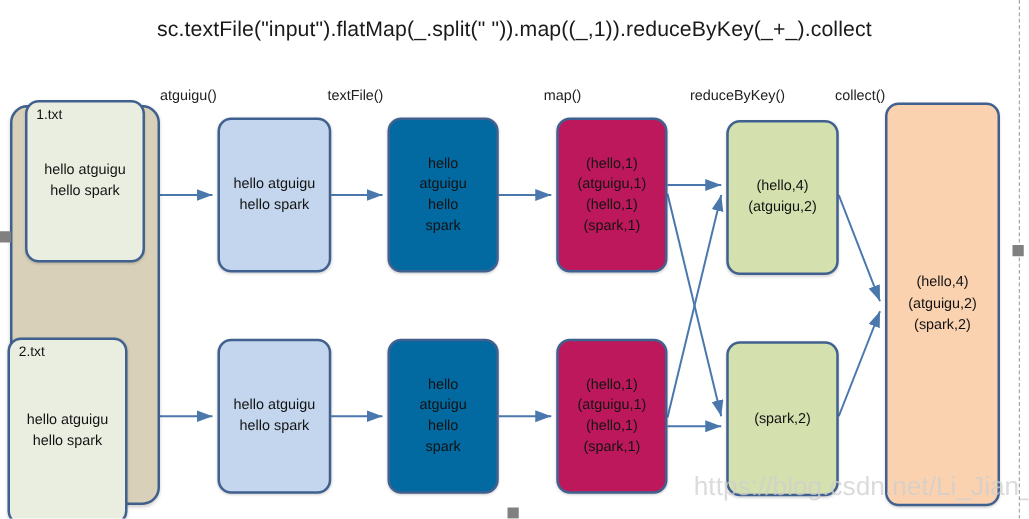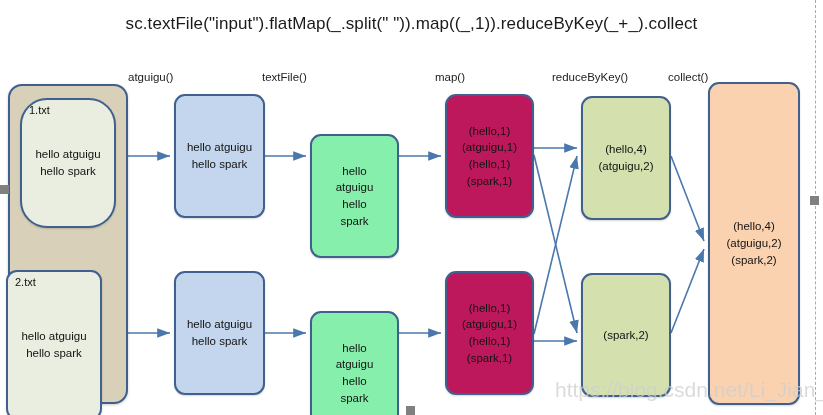--- a/index.html
+++ b/index.html
@@ -32,21 +32,21 @@
     background:#d8d0b8;border:2px solid #3f5f8d;border-radius:14px;
     box-shadow:0 1px 3px rgba(0,0,0,.2);
   }
   
   .file-node{background:#eaeee0;align-items:center;}
   .file-tag{
     position:absolute;left:7px;top:3px;font-size:11px;color:#111;
   }
   
   .blue-node{background:#c3d6ed;}
-  .pink-node{background:#86efac;margin-top:40px;}
+  .pink-node{background:#0369a1;}
   .cyan-node{background:#be185d;}
   .green-node{background:#d4e0ae;}
   .orange-node{background:#fbd2b0;}
 
   
   .edges{position:absolute;left:0;top:0;width:823px;height:415px;pointer-events:none;}
 
   
   .sel-guide{
     position:absolute;top:0;width:0;height:415px;
@@ -95,21 +95,21 @@
       <line x1="534" y1="341" x2="577" y2="341"></line>
       <line x1="534" y1="334" x2="577" y2="156"></line>
 
       <line x1="671" y1="156" x2="704" y2="241"></line>
       <line x1="671" y1="333" x2="704" y2="249"></line>
     </g>
   </svg>
 
   <div class="node container-node" style="left:8px;top:84px;width:120px;height:320px;"></div>
 
-  <div class="node file-node" style="left:20px;top:98px;width:96px;height:130px;border-radius:27px;">
+  <div class="node file-node" style="left:20px;top:80px;width:96px;height:130px;">
     <span class="file-tag">1.txt</span>
     <span class="lines">hello atguigu
 hello spark</span>
   </div>
 
   <div class="node file-node" style="left:6px;top:270px;width:96px;height:150px;">
     <span class="file-tag">2.txt</span>
     <span class="lines">hello atguigu
 hello spark</span>
   </div>

